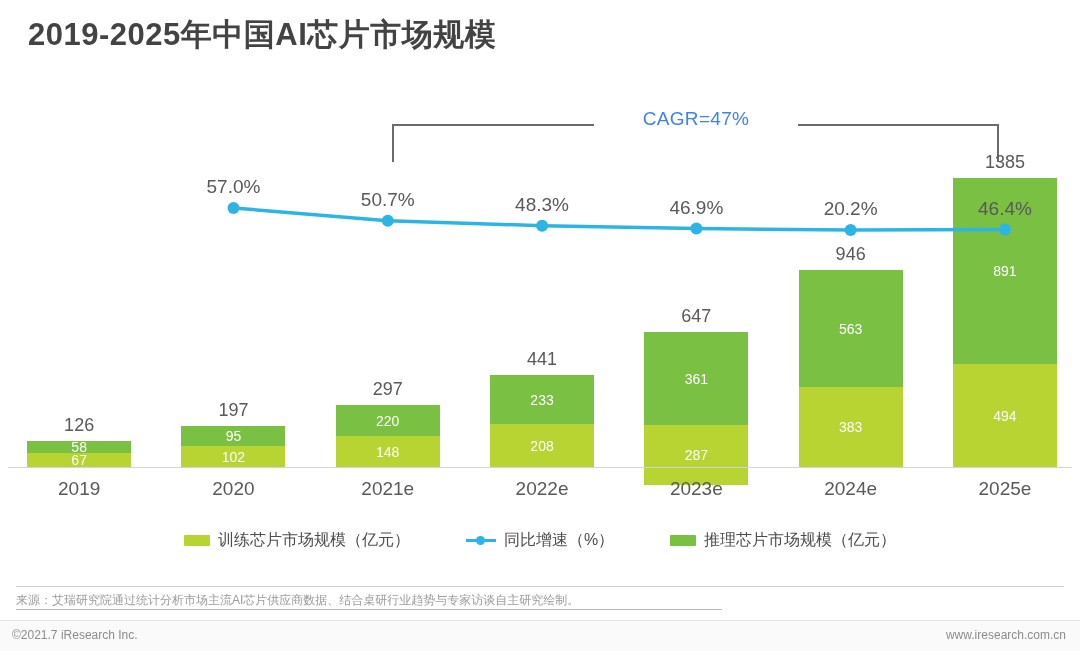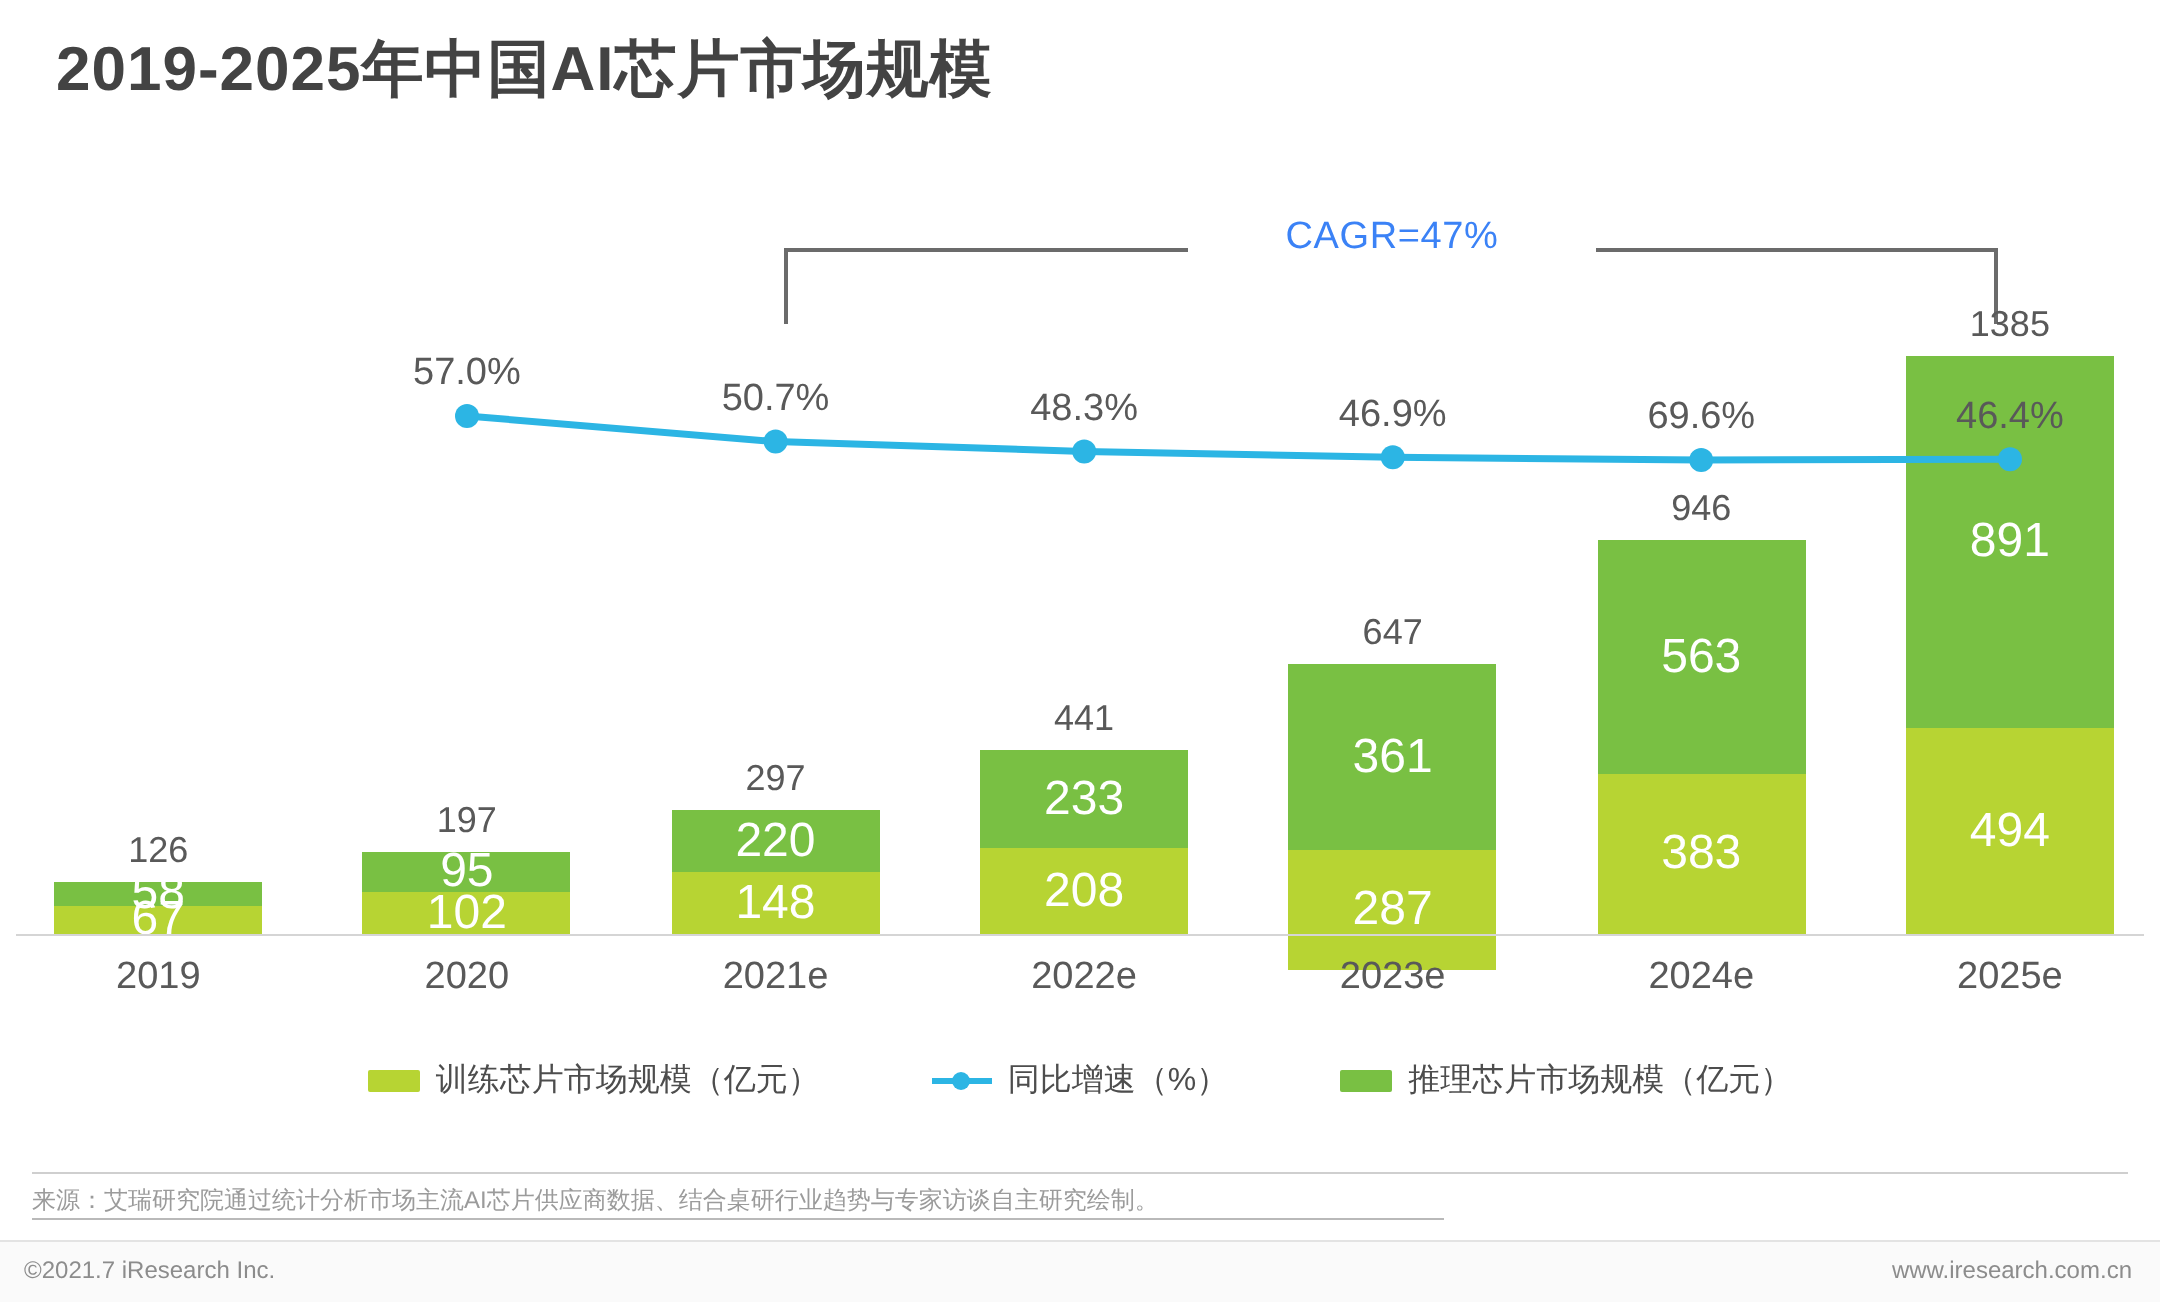--- a/index.html
+++ b/index.html
@@ -55,21 +55,21 @@
   }
 
   
   .bar-stack {
     position: absolute; left: 50%; transform: translateX(-50%);
     width: 104px;
   }
   .seg {
     width: 100%;
     display: flex; align-items: center; justify-content: center;
-    color: #ffffff; font-size: 24px; line-height: 1;
+    color: #ffffff; font-size: 14px; line-height: 1;
     overflow: visible;
   }
   .seg-training { background: #b7d433; }
   .seg-inference { background: #79c043; }
   .total-label {
     position: absolute; left: 50%; transform: translateX(-50%);
     font-size: 18px; color: #595959; white-space: nowrap;
   }
 
   
@@ -207,21 +207,21 @@
           <circle cx="850.6" cy="230.0" r="6" fill="#2cb5e4"></circle>
           <circle cx="1005.0" cy="229.6" r="6" fill="#2cb5e4"></circle>
         </g>
     </svg>
 
     <div class="axis-line"></div>
   <div class="pct-label" style="left: 233.45px; top: 176px;">57.0%</div>
       <div class="pct-label" style="left: 387.75px; top: 188.833px;">50.7%</div>
       <div class="pct-label" style="left: 542.05px; top: 193.722px;">48.3%</div>
       <div class="pct-label" style="left: 696.35px; top: 196.574px;">46.9%</div>
-      <div class="pct-label" style="left: 850.65px; top: 198px;">69.6%</div>
+      <div class="pct-label" style="left: 850.65px; top: 198px;">20.2%</div>
       <div class="pct-label" style="left: 1004.95px; top: 197.593px;">46.4%</div>
     </div>
 
   <div class="legend" id="legend">
       <div class="legend-item">
         <span class="swatch swatch-training"></span>
         <span>训练芯片市场规模（亿元）</span>
       </div>
       <div class="legend-item">
         <span class="swatch-line"></span>

